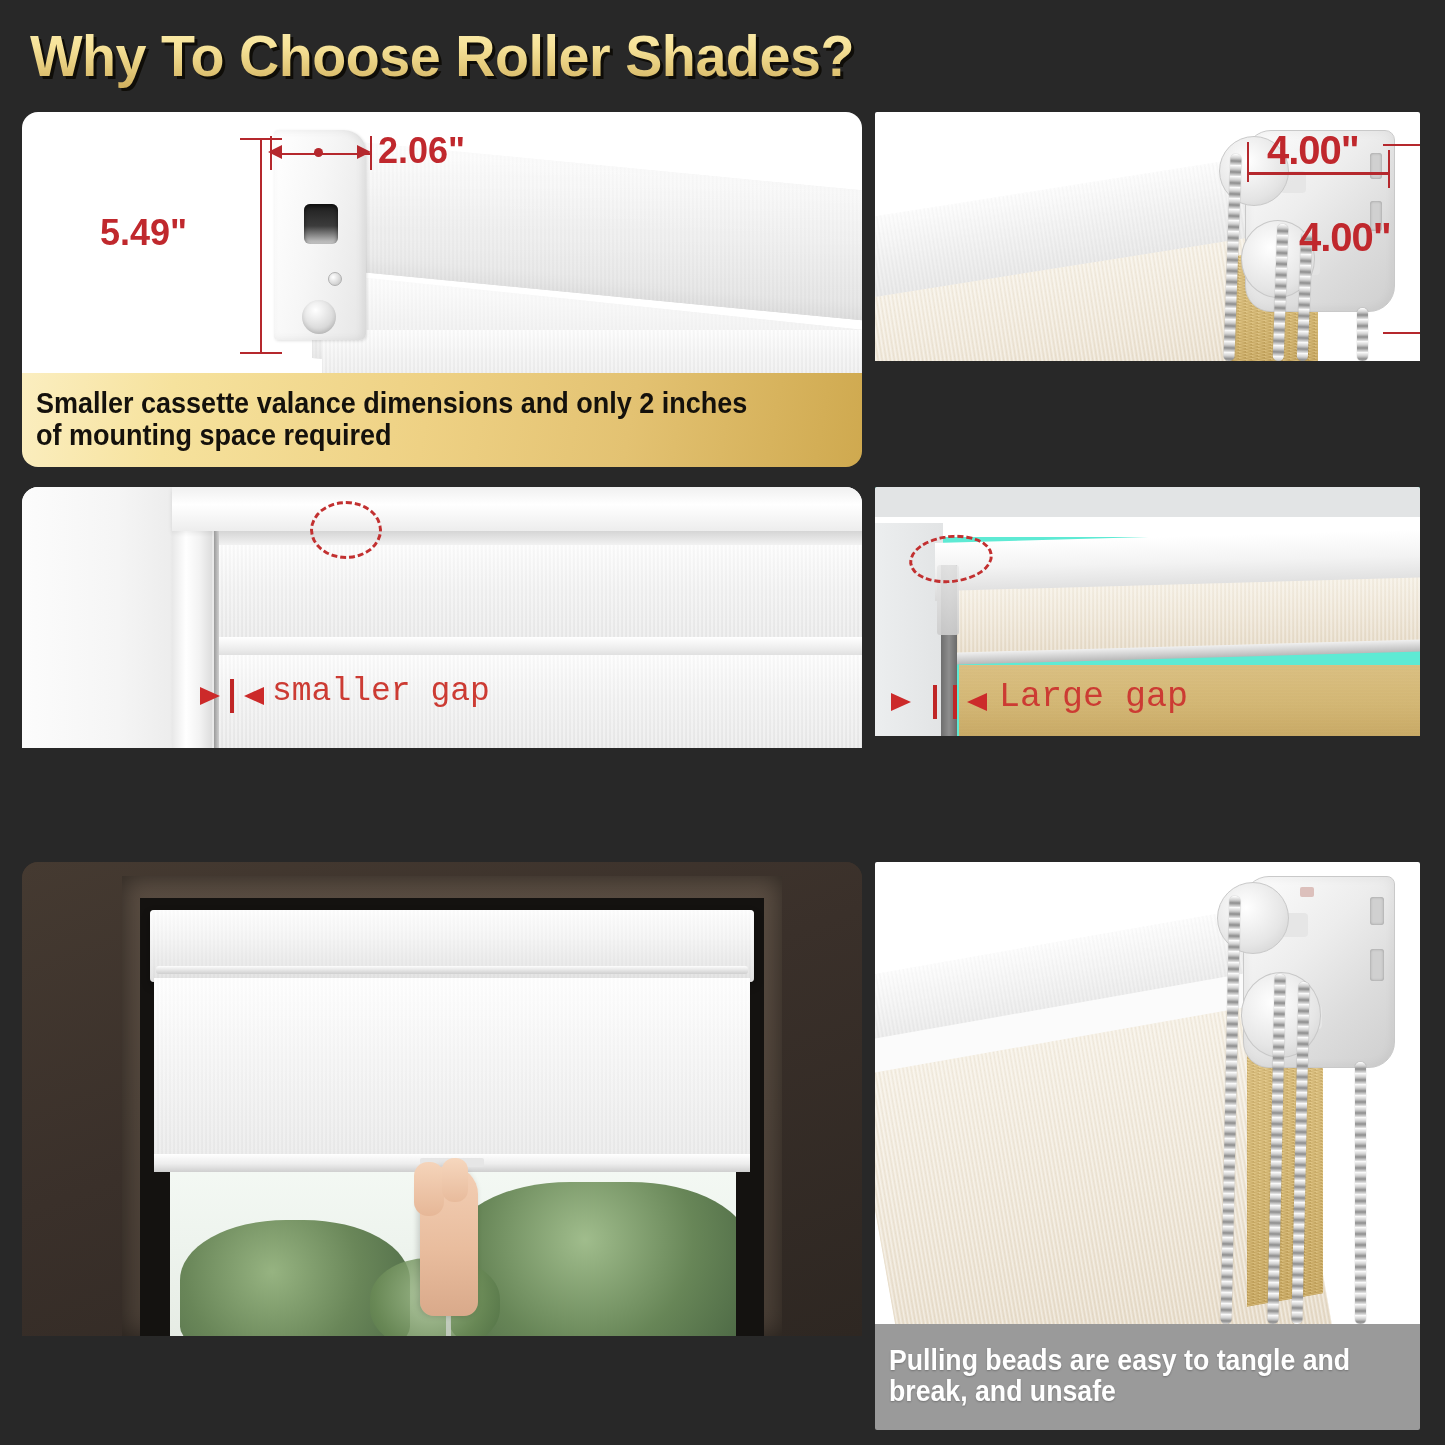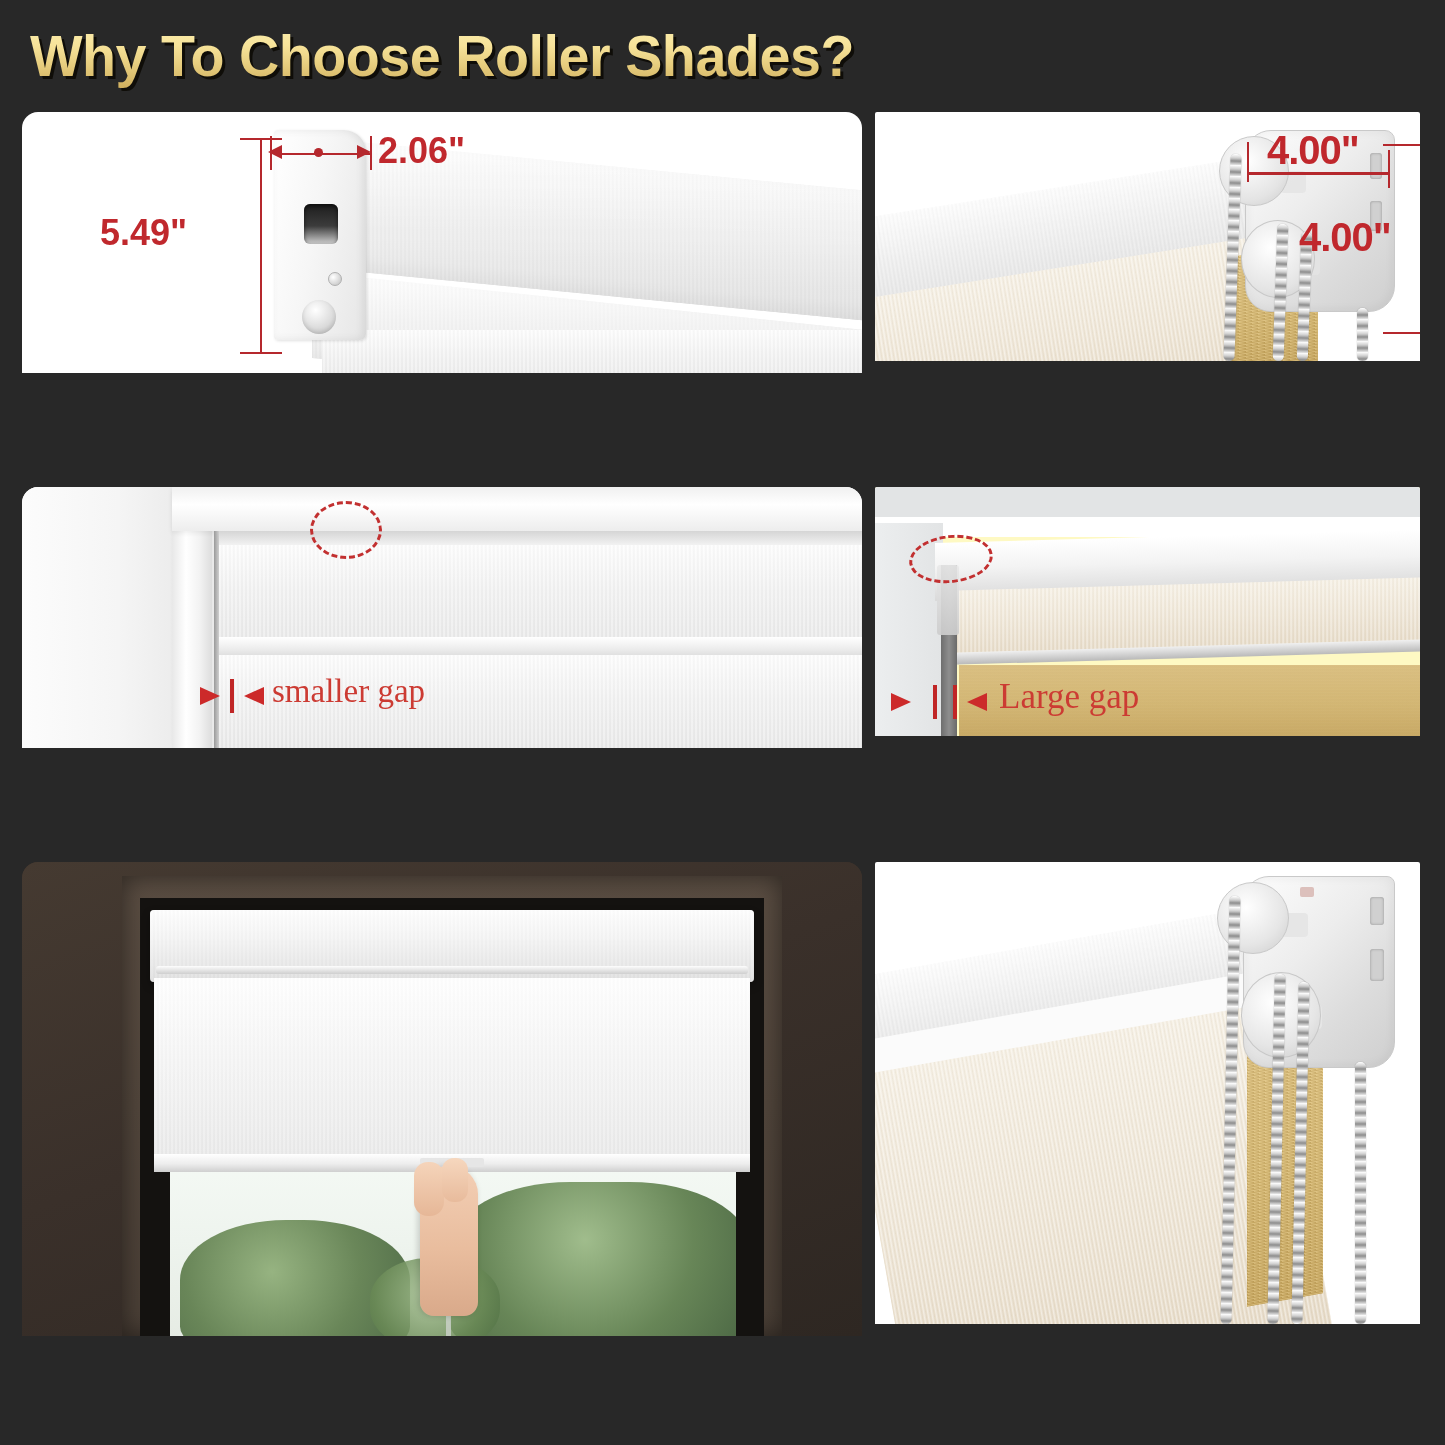--- a/index.html
+++ b/index.html
@@ -100,21 +100,21 @@
   
   .dim-line   { position:absolute; background:#b5282d; }
   .dim-label  { position:absolute; color:#c0282d; font-weight:bold; white-space:nowrap;
                 font-family:"Liberation Sans", sans-serif; }
 
   .dashed-ellipse {
     position:absolute; border:3px dashed #c23030; border-radius:50%;
   }
 
   .gap-label { position:absolute; color:#cc3b33; white-space:nowrap;
-               font-family:Liberation Serif, serif; }
+               font-family:Liberation Mono, monospace; }
 
   .arr-right { width:0;height:0;border-top:9px solid transparent;border-bottom:9px solid transparent;border-left:20px solid #cc2a2a; position:absolute; }
   .arr-left  { width:0;height:0;border-top:9px solid transparent;border-bottom:9px solid transparent;border-right:20px solid #cc2a2a; position:absolute; }
   .gap-bar   { position:absolute; background:#c02626; width:4px; }
 
   
   .bead-chain {
     position:absolute; width:11px;
     background:
       repeating-linear-gradient(180deg,
@@ -183,20 +183,23 @@
     <div class="arr-left" style="left:246px;top:33px;border-right-width:14px;border-top-width:7px;border-bottom-width:7px;border-right-color:#b5282d;"></div>
     <div class="arr-right" style="left:335px;top:33px;border-left-width:14px;border-top-width:7px;border-bottom-width:7px;border-left-color:#b5282d;"></div>
     <div class="dim-label" style="left:356px;top:18px;font-size:36px;">2.06"</div>
 
     <div class="dim-line" style="left:238px;top:26px;width:2px;height:216px;"></div>
     <div class="dim-line" style="left:218px;top:26px;width:42px;height:2px;"></div>
     <div class="dim-line" style="left:218px;top:240px;width:42px;height:2px;"></div>
     <div class="dim-label" style="left:78px;top:100px;font-size:36px;">5.49"</div>
   </div>
 
+  <div class="caption gold">
+    <div class="caption-text">Smaller cassette valance dimensions and only 2 inches of mounting space required</div>
+  </div>
 </div>
 
 <div class="panel right r1">
   <div class="photo" style="height:249px;background:#ffffff;">
 
     <div style="position:absolute;left:-20px;top:40px;width:430px;height:92px;
                 background:linear-gradient(180deg,#fcfcfc 0%,#f0f0f0 40%,#dedede 100%);
                 transform:rotate(-9deg);transform-origin:right center;">
       <div class="fill fabric-white" style="opacity:.6;"></div>
     </div>
@@ -266,21 +269,21 @@
 
     <div class="arr-right" style="left:178px;top:200px;"></div>
     <div class="gap-bar" style="left:208px;top:192px;height:34px;"></div>
     <div class="arr-left" style="left:222px;top:200px;"></div>
     <div class="gap-label" style="left:250px;top:186px;font-size:33px;">smaller gap</div>
   </div>
 
 </div>
 
 <div class="panel right r2">
-  <div class="photo" style="height:249px;background:#fef9c3;">
+  <div class="photo" style="height:249px;background:#5eead4;">
 
     <div style="position:absolute;left:0;top:0;width:545px;height:36px;background:#e2e4e5;"></div>
     <div style="position:absolute;left:0;top:30px;width:545px;height:20px;background:#ffffff;"></div>
 
     <div style="position:absolute;left:0;top:36px;width:68px;height:213px;
                 background:linear-gradient(90deg,#eceeef,#e2e4e5);"></div>
 
     <div style="position:absolute;left:60px;top:56px;width:490px;height:58px;
                 background:linear-gradient(180deg,#ffffff 0%,#f3f3f3 45%,#d9d9d9 100%);
                 transform:skewY(-1.6deg);transform-origin:left top;border-radius:0 0 8px 0;"></div>
@@ -393,13 +396,16 @@
                 background:radial-gradient(circle at 40% 35%,#ffffff,#e6e6e6 60%,#cbcbcb);border:1px solid #c8c8c8;"></div>
     <div style="position:absolute;left:366px;top:110px;width:80px;height:86px;border-radius:50%;
                 background:radial-gradient(circle at 40% 35%,#ffffff,#e6e6e6 60%,#cbcbcb);border:1px solid #c8c8c8;"></div>
 
     <div class="bead-chain" style="left:350px;top:34px;height:428px;transform:rotate(1.2deg);"></div>
     <div class="bead-chain" style="left:396px;top:112px;height:350px;transform:rotate(1.2deg);"></div>
     <div class="bead-chain" style="left:420px;top:120px;height:342px;transform:rotate(1.2deg);"></div>
     <div class="bead-chain" style="left:480px;top:200px;height:262px;"></div>
   </div>
 
+  <div class="caption gray">
+    <div class="caption-text">Pulling beads are easy to tangle and break, and unsafe</div>
+  </div>
 </div>
 
 </body></html>

